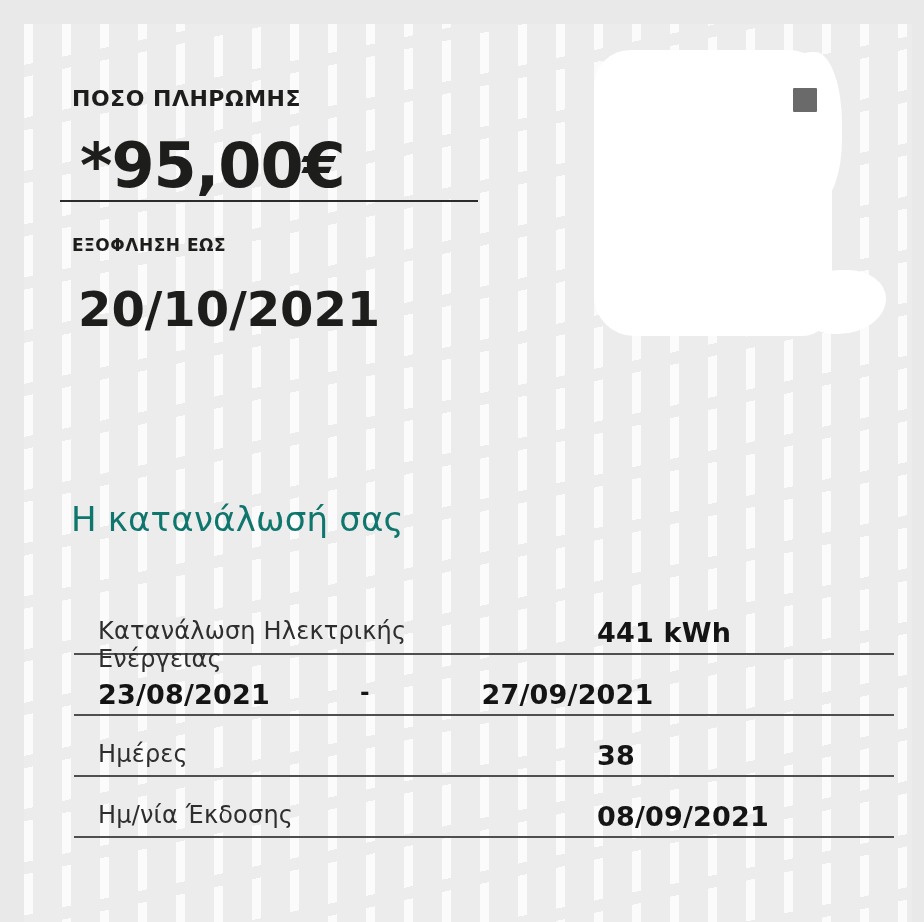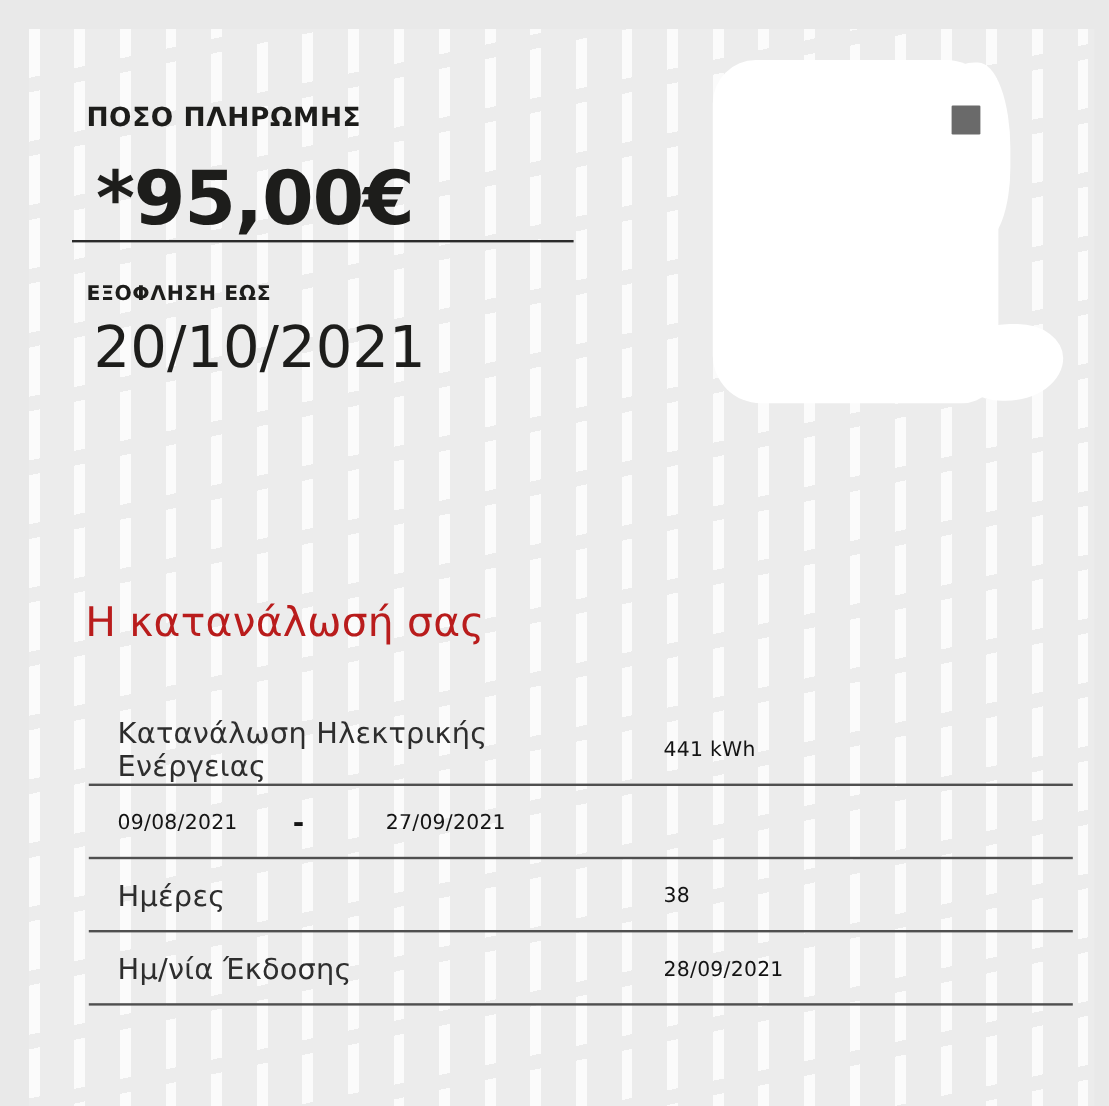--- a/index.html
+++ b/index.html
@@ -34,32 +34,32 @@
   .blob-top-right{left:762px;top:28px;width:56px;height:150px;background:var(--redaction);
     border-radius:26px 48% 42% 30%;}
   .blob-bottom-right{left:776px;top:246px;width:86px;height:64px;background:var(--redaction);
     border-radius:50% 46% 58% 42%;}
   .speck{left:769px;top:64px;width:3px;height:4px;background:#6a6a6a;border-radius:1px;}
 
   .pay-label{left:36px;top:50px;font-size:22px;font-weight:700;letter-spacing:.5px;color:var(--text);}
   .amount{left:44px;top:97px;font-size:62px;font-weight:700;letter-spacing:-1px;color:var(--text);line-height:1.05;}
   .amount-rule{left:36px;top:176px;width:418px;border-top:2px solid #2b2b2b;}
   .due-label{left:36px;top:199px;font-size:17px;font-weight:700;letter-spacing:.5px;color:var(--text);}
-  .due-date{left:42px;top:228px;font-size:48px;font-weight:400;color:var(--text);line-height:1.1;}
+  .due-date{left:42px;top:247px;font-size:48px;font-weight:700;color:var(--text);line-height:1.1;}
 
-  .section-title{left:35px;top:463px;font-size:34px;font-weight:400;color:#b91c1c;letter-spacing:.2px;}
+  .section-title{left:35px;top:463px;font-size:34px;font-weight:400;color:#0f766e;letter-spacing:.2px;}
 
   .table{left:38px;top:557px;width:844px;}
   .row{
-    height:61px;display:flex;align-items:center;
-    padding-bottom:9px;border-bottom:2px solid var(--line);
+    height:61px;display:flex;align-items:flex-start;
+    padding-bottom:9px;border-bottom:2px solid var(--line);gap:44px;
   }
   .row:first-child{height:62px;}
   .row .lbl{flex:0 0 455px;font-size:24px;font-weight:400;color:var(--muted_text);letter-spacing:.2px;}
-  .row .val{font-size:17px;font-weight:400;color:#141414;letter-spacing:.2px;white-space:nowrap;}
+  .row .val{font-size:27px;font-weight:700;color:#141414;letter-spacing:.2px;white-space:nowrap;}
   .row .sep{margin:0 44px 0 22px;font-size:23px;font-weight:700;color:#141414;}
 </style>
 </head>
 <body>
 
 <div class="screen">
   <div class="pattern abs"></div>
 
   <div class="abs blob-main"></div>
   <div class="abs blob-top-right"></div>
@@ -73,26 +73,26 @@
   <div class="abs due-date">20/10/2021</div>
 
   <div class="abs section-title">Η κατανάλωσή σας</div>
 
   <div class="abs table">
     <div class="row">
       <span class="lbl">Κατανάλωση Ηλεκτρικής Ενέργειας</span>
       <span class="val">441 kWh</span>
     </div>
     <div class="row">
-      <span class="val">09/08/2021</span>
+      <span class="val">23/08/2021</span>
       <span class="sep">-</span>
       <span class="val">27/09/2021</span>
     </div>
     <div class="row">
       <span class="lbl">Ημέρες</span>
       <span class="val">38</span>
     </div>
     <div class="row">
       <span class="lbl">Ημ/νία Έκδοσης</span>
-      <span class="val">28/09/2021</span>
+      <span class="val">08/09/2021</span>
     </div>
   </div>
 </div>
 
 </body></html>

